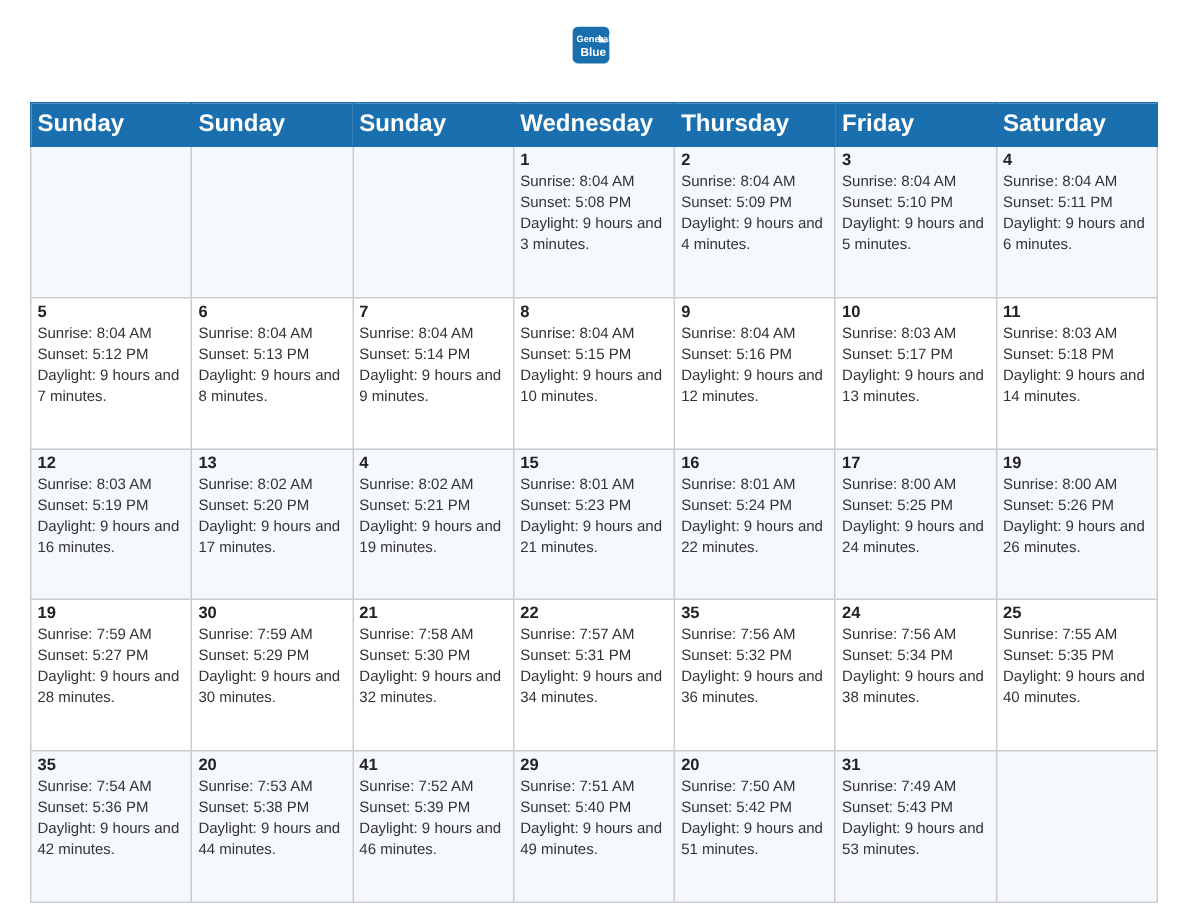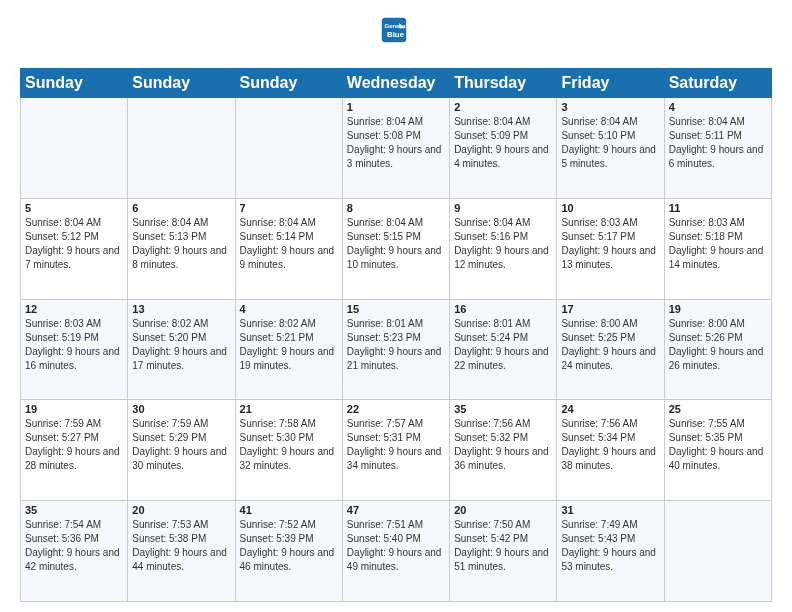--- a/index.html
+++ b/index.html
@@ -252,21 +252,21 @@
           </td>
           <td>
             <span class="day-num">20</span>
             <div class="day-info">Sunrise: 7:53 AM<br>Sunset: 5:38 PM<br>Daylight: 9 hours and 44 minutes.</div>
           </td>
           <td>
             <span class="day-num">41</span>
             <div class="day-info">Sunrise: 7:52 AM<br>Sunset: 5:39 PM<br>Daylight: 9 hours and 46 minutes.</div>
           </td>
           <td>
-            <span class="day-num">47</span>
+            <span class="day-num">29</span>
             <div class="day-info">Sunrise: 7:51 AM<br>Sunset: 5:40 PM<br>Daylight: 9 hours and 49 minutes.</div>
           </td>
           <td>
             <span class="day-num">20</span>
             <div class="day-info">Sunrise: 7:50 AM<br>Sunset: 5:42 PM<br>Daylight: 9 hours and 51 minutes.</div>
           </td>
           <td>
             <span class="day-num">31</span>
             <div class="day-info">Sunrise: 7:49 AM<br>Sunset: 5:43 PM<br>Daylight: 9 hours and 53 minutes.</div>
           </td>

